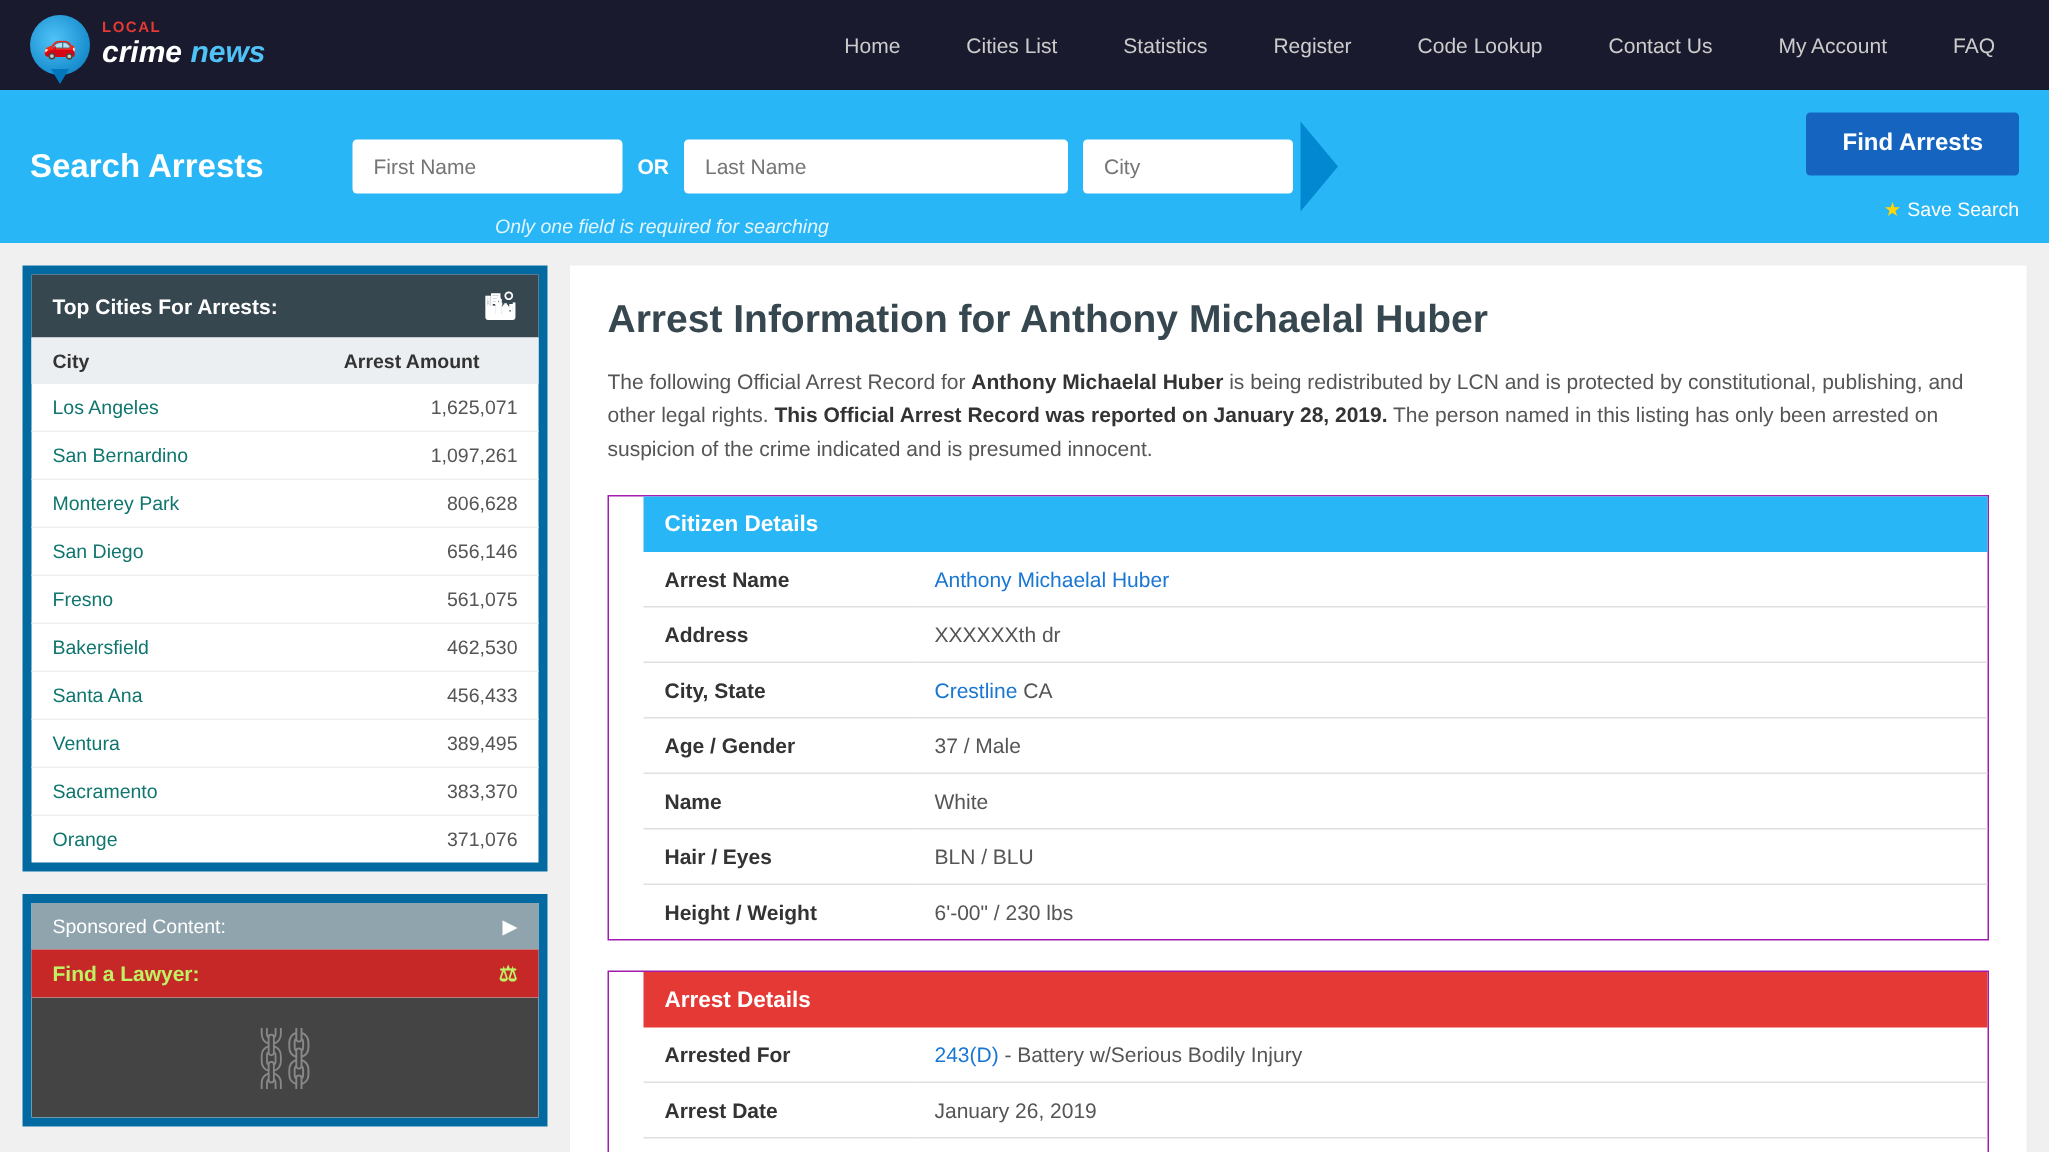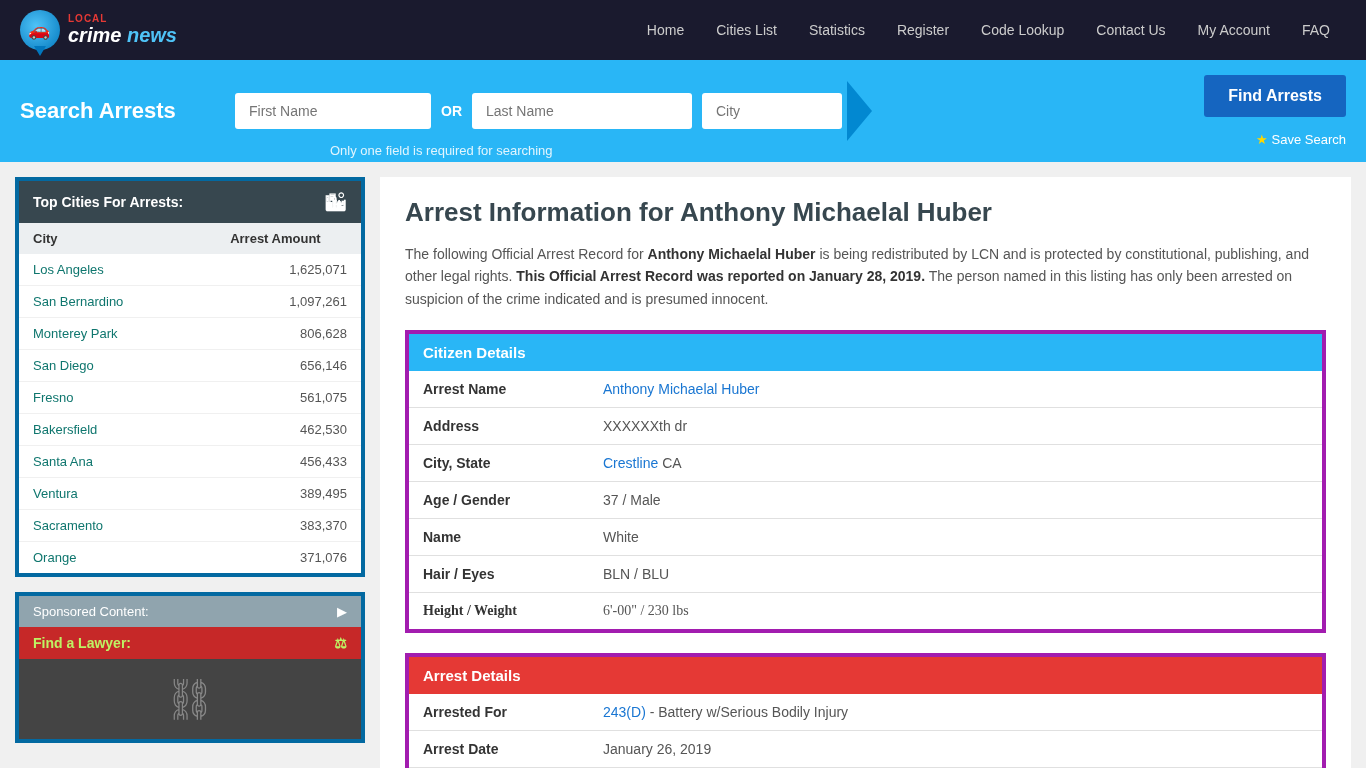--- a/index.html
+++ b/index.html
@@ -38,21 +38,21 @@
       border-right: 6px solid transparent;
       border-top: 10px solid #0277bd;
     }
     .logo-text {
       display: flex; flex-direction: column;
     }
     .logo-local { color: #e53935; font-size: 10px; font-weight: bold; text-transform: uppercase; letter-spacing: 1px; }
     .logo-crime { color: white; font-size: 20px; font-weight: bold; font-style: italic; }
     .logo-news { color: #4fc3f7; font-size: 20px; font-weight: bold; font-style: italic; }
 
-    .nav-links { display: flex; gap: 0; }
+    .nav-links { display: flex; gap: 12px; }
     .nav-link {
       color: #ccc;
       text-decoration: none;
       padding: 0 16px;
       height: 60px;
       display: flex;
       align-items: center;
       font-size: 14px;
       white-space: nowrap;
       transition: color 0.2s;
@@ -79,31 +79,32 @@
       gap: 10px;
       flex: 1;
     }
     .search-input {
       padding: 10px 14px;
       border: none;
       border-radius: 3px;
       font-size: 14px;
       outline: none;
     }
-    .search-input-first { width: 196px; }
-    .search-input-last { width: 220px; }
+    .search-input-first { width: 180px; }
+    .search-input-last { width: 256px; }
     .search-input-city { width: 140px; }
     .search-or {
       color: white;
       font-weight: bold;
       font-size: 14px;
     }
     .search-hint {
       color: #e1f5fe;
       font-size: 13px;
+      font-style: italic;
       position: absolute;
       bottom: 4px;
       left: 330px;
     }
     .search-arrow {
       width: 0; height: 0;
       border-top: 30px solid transparent;
       border-bottom: 30px solid transparent;
       border-left: 25px solid #0288d1;
       margin-left: -5px;
@@ -142,21 +143,21 @@
       gap: 0;
       padding: 15px;
       background: #f0f0f0;
     }
 
     
     .sidebar { width: 350px; min-width: 350px; margin-right: 15px; }
 
     .sidebar-box {
       background: white;
-      border: 4px solid #0369a1;
+      border: 6px solid #0369a1;
       margin-bottom: 15px;
     }
     .sidebar-header {
       background: #37474f;
       color: white;
       padding: 10px 14px;
       font-size: 14px;
       font-weight: bold;
       display: flex;
       align-items: center;
@@ -253,34 +254,34 @@
       font-size: 15px;
       font-weight: bold;
       color: white;
       margin-bottom: 0;
     }
     .section-header-blue { background: #29b6f6; }
     .section-header-red { background: #e53935; }
 
     .details-table { width: 100%; border-collapse: collapse; }
     .details-table tr { border-bottom: 1px solid #e0e0e0; }
-    .details-table tr:last-child { border-bottom: none; font-family: Liberation Serif, serif; }
+    .details-table tr:last-child { border-bottom: none; }
     .details-table td {
       padding: 10px 14px;
       font-size: 14px;
       vertical-align: top;
     }
     .details-table td:first-child {
       font-weight: bold;
       color: #333;
       width: 180px;
     }
     .details-table td:last-child { color: #555; }
     .detail-link { color: #1976d2; text-decoration: none; }
-    .details-border { border: 4px solid #a21caf; }
+    .details-border { border: 1px solid #a21caf; padding-left: 23px; }
   </style>
 </head>
 <body>
 
 <nav>
   <div class="nav-logo">
     <div class="logo-icon">🚗</div>
     <div class="logo-text">
       <span class="logo-local">LOCAL</span>
       <span>

